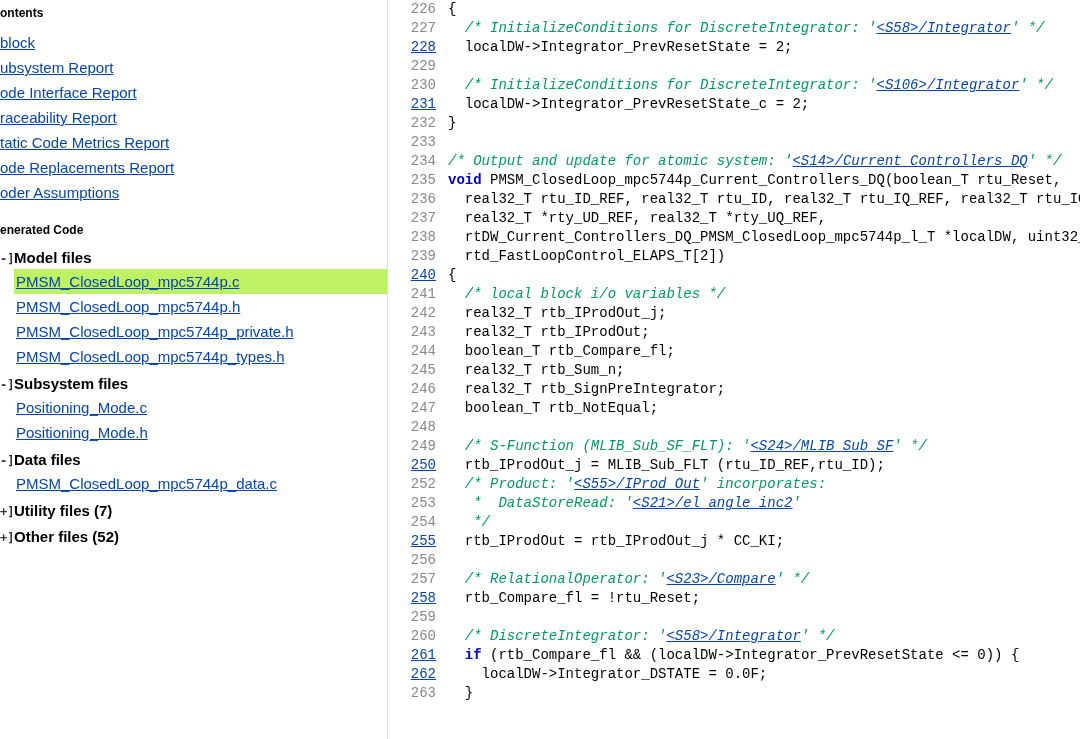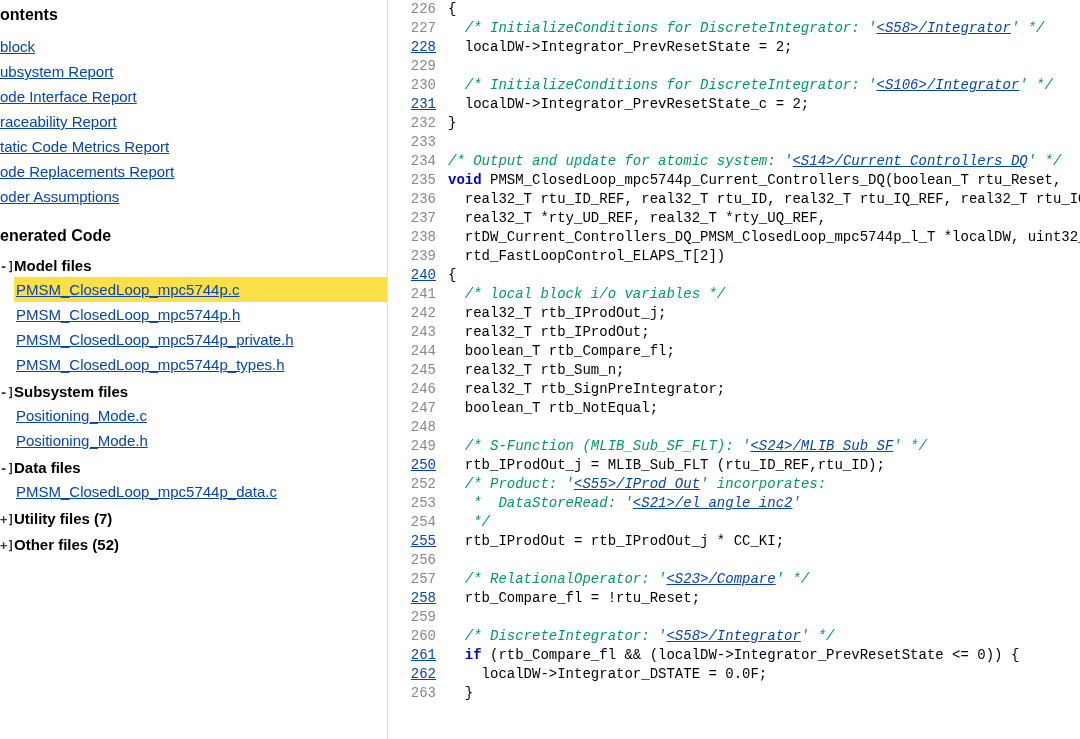--- a/index.html
+++ b/index.html
@@ -1,28 +1,28 @@
 <!DOCTYPE html>
 <html><head>
 <meta charset="utf-8">
 <style>
   * { box-sizing: border-box; margin: 0; padding: 0; }
   html, body { width: 1080px; height: 739px; overflow: hidden; font-family: "Segoe UI", Arial, sans-serif; background: #fff; color: #000; }
   .layout { display: flex; width: 100%; height: 100%; }
   .sidebar { width: 388px; flex: 0 0 388px; padding: 6px 0 0 0; font-size: 15px; position: relative; }
-  .sidebar h1 { font-size: 16px; font-weight: bold; padding: 0 0 10px 0; }
-  .sidebar h2 { font-size: 16px; font-weight: bold; padding: 18px 0 6px 0; }
+  .sidebar h1 { font-size: 12px; font-weight: bold; padding: 0 0 10px 0; }
+  .sidebar h2 { font-size: 12px; font-weight: bold; padding: 18px 0 6px 0; }
   .nav-list { list-style: none; }
   .nav-item { padding: 4px 0; }
   .nav-item a, .file-item a { color: #0645ad; text-decoration: underline; cursor: pointer; }
   .section-label { font-size: 15px; font-weight: bold; padding: 6px 0 3px 0; display: flex; align-items: baseline; gap: 2px; }
   .tree-toggle { font-family: monospace; font-size: 12px; color: #333; width: 12px; display: inline-block; text-align: left; }
   .file-list { list-style: none; padding-left: 14px; }
   .file-item { padding: 4px 2px; }
-  .file-item.highlight { background: #fde047; }
+  .file-item.highlight { background: #bef264; }
   .vsep { position: absolute; right: 0; top: 0; bottom: 0; width: 1px; background: #e0e0e0; }
   .code-pane { flex: 1; overflow: hidden; font-family: Consolas, "Courier New", monospace; font-size: 14px; line-height: 19px; padding-top: 0; }
   .code-line { display: flex; white-space: pre; }
   .lineno { width: 60px; text-align: right; padding-right: 12px; color: #888; user-select: none; flex: 0 0 60px; }
   .lineno.linked { color: #0645ad; text-decoration: underline; cursor: pointer; }
   .code-text { flex: 1; }
   .t-comment { color: #009966; font-style: italic; }
   .t-keyword { color: #0000cc; font-weight: bold; }
   .t-link { color: #0645ad; text-decoration: underline; }
   .t-plain { color: #000; }

